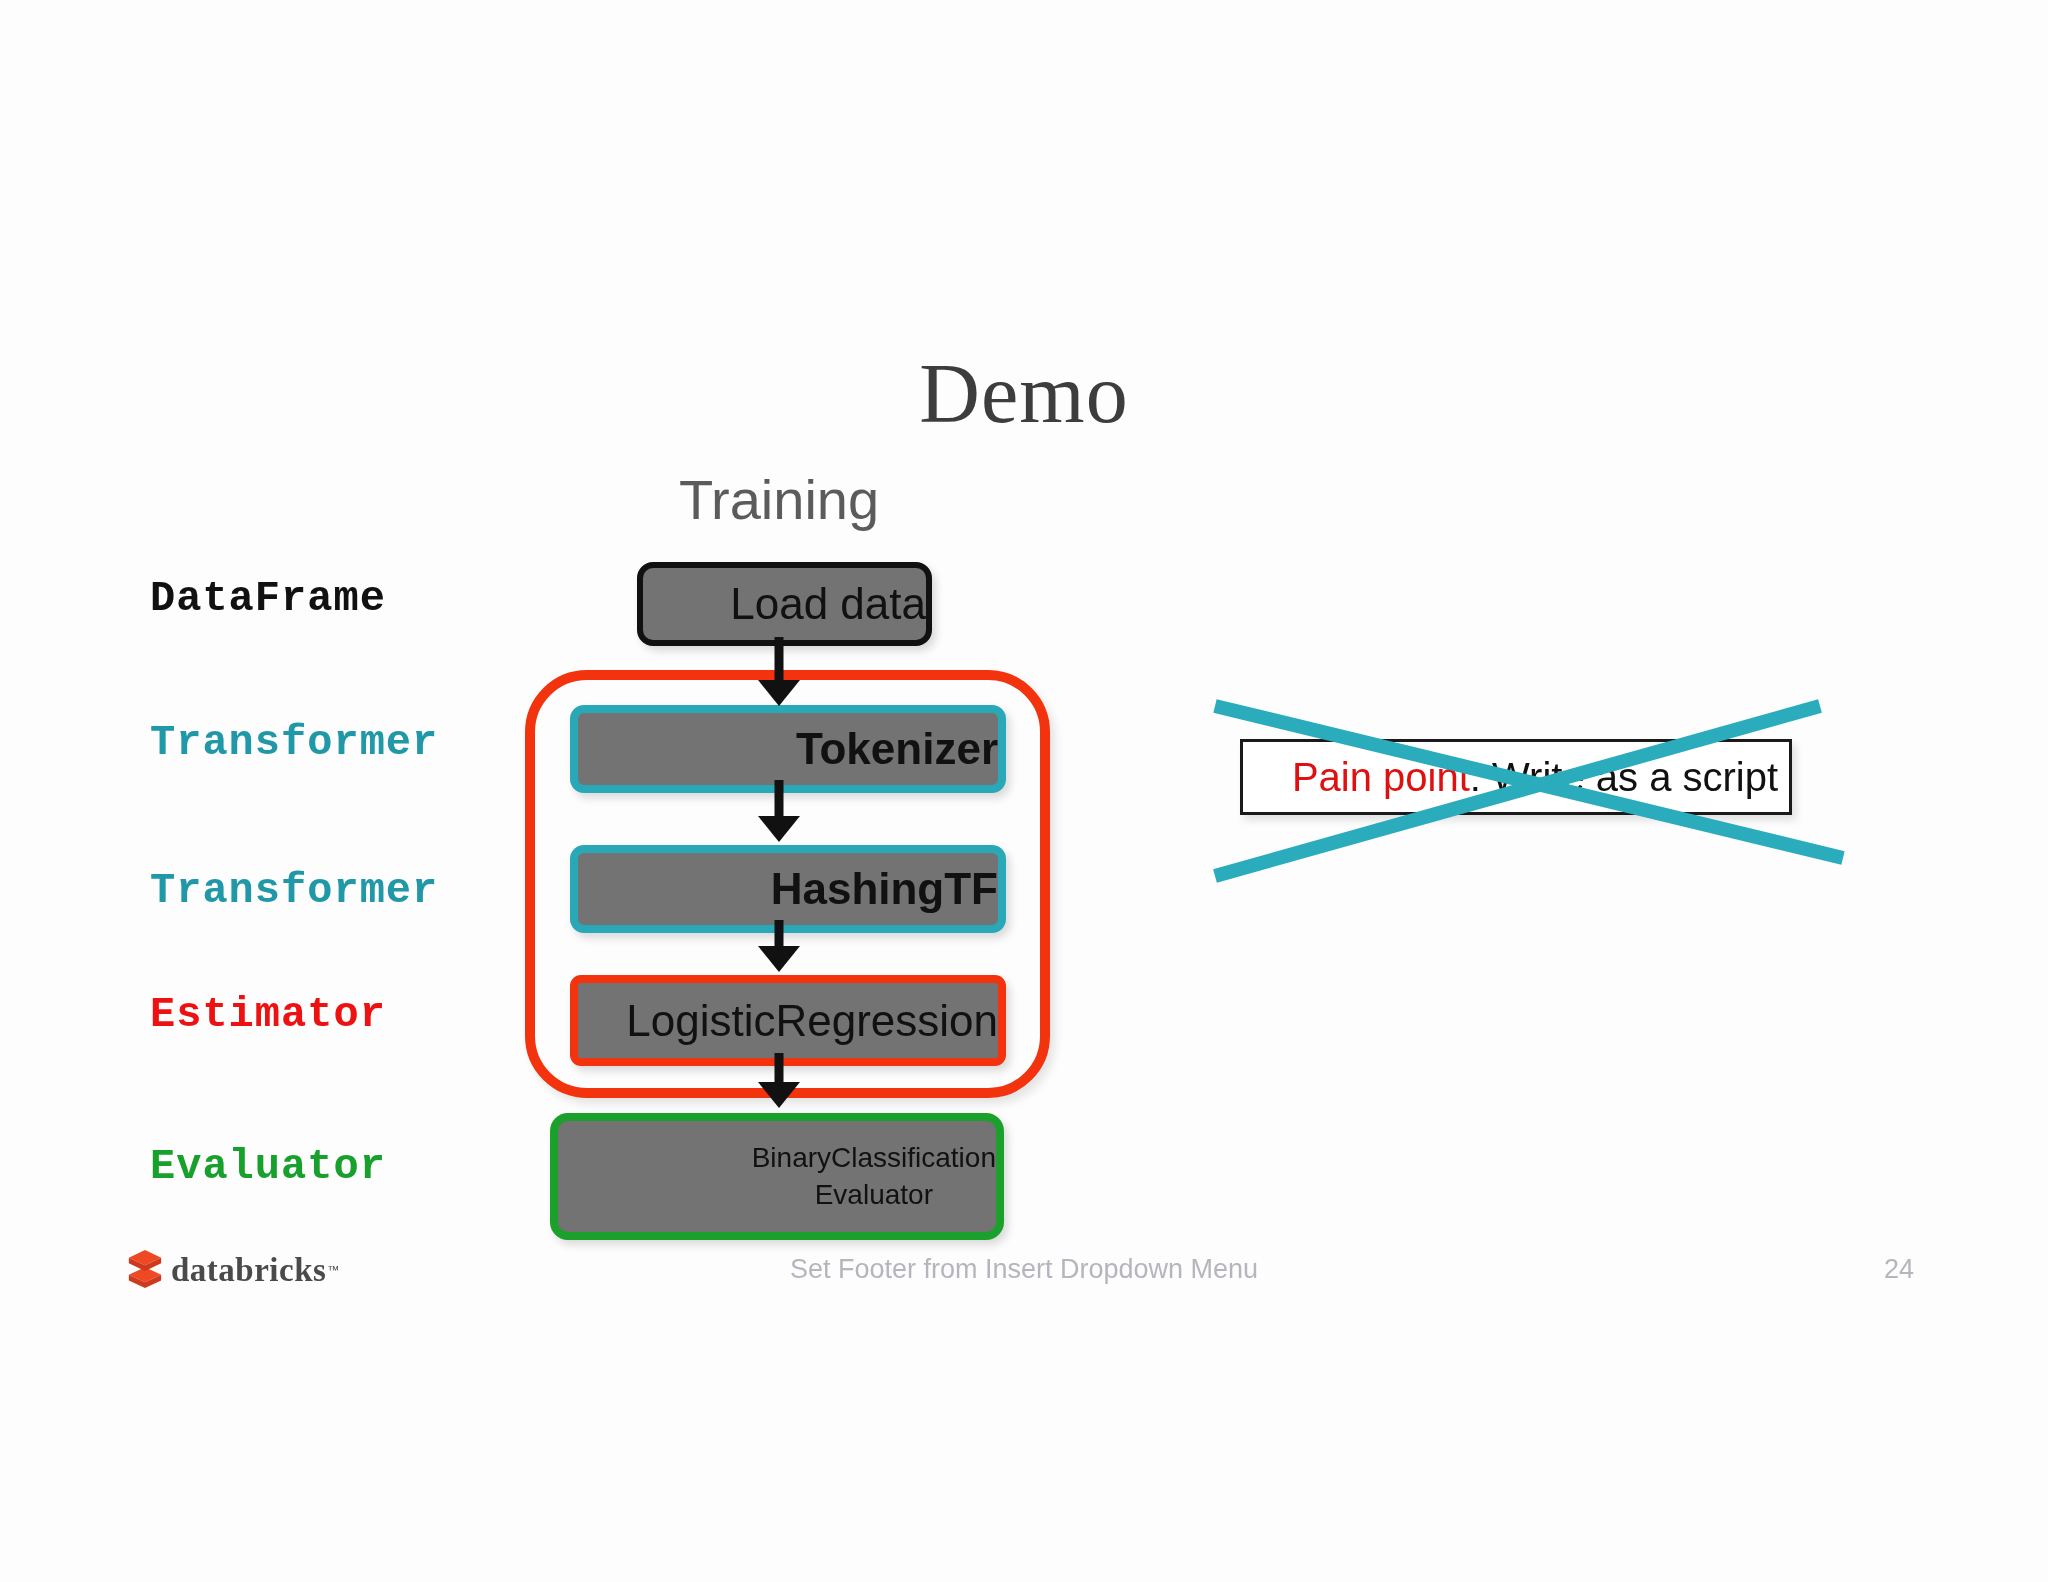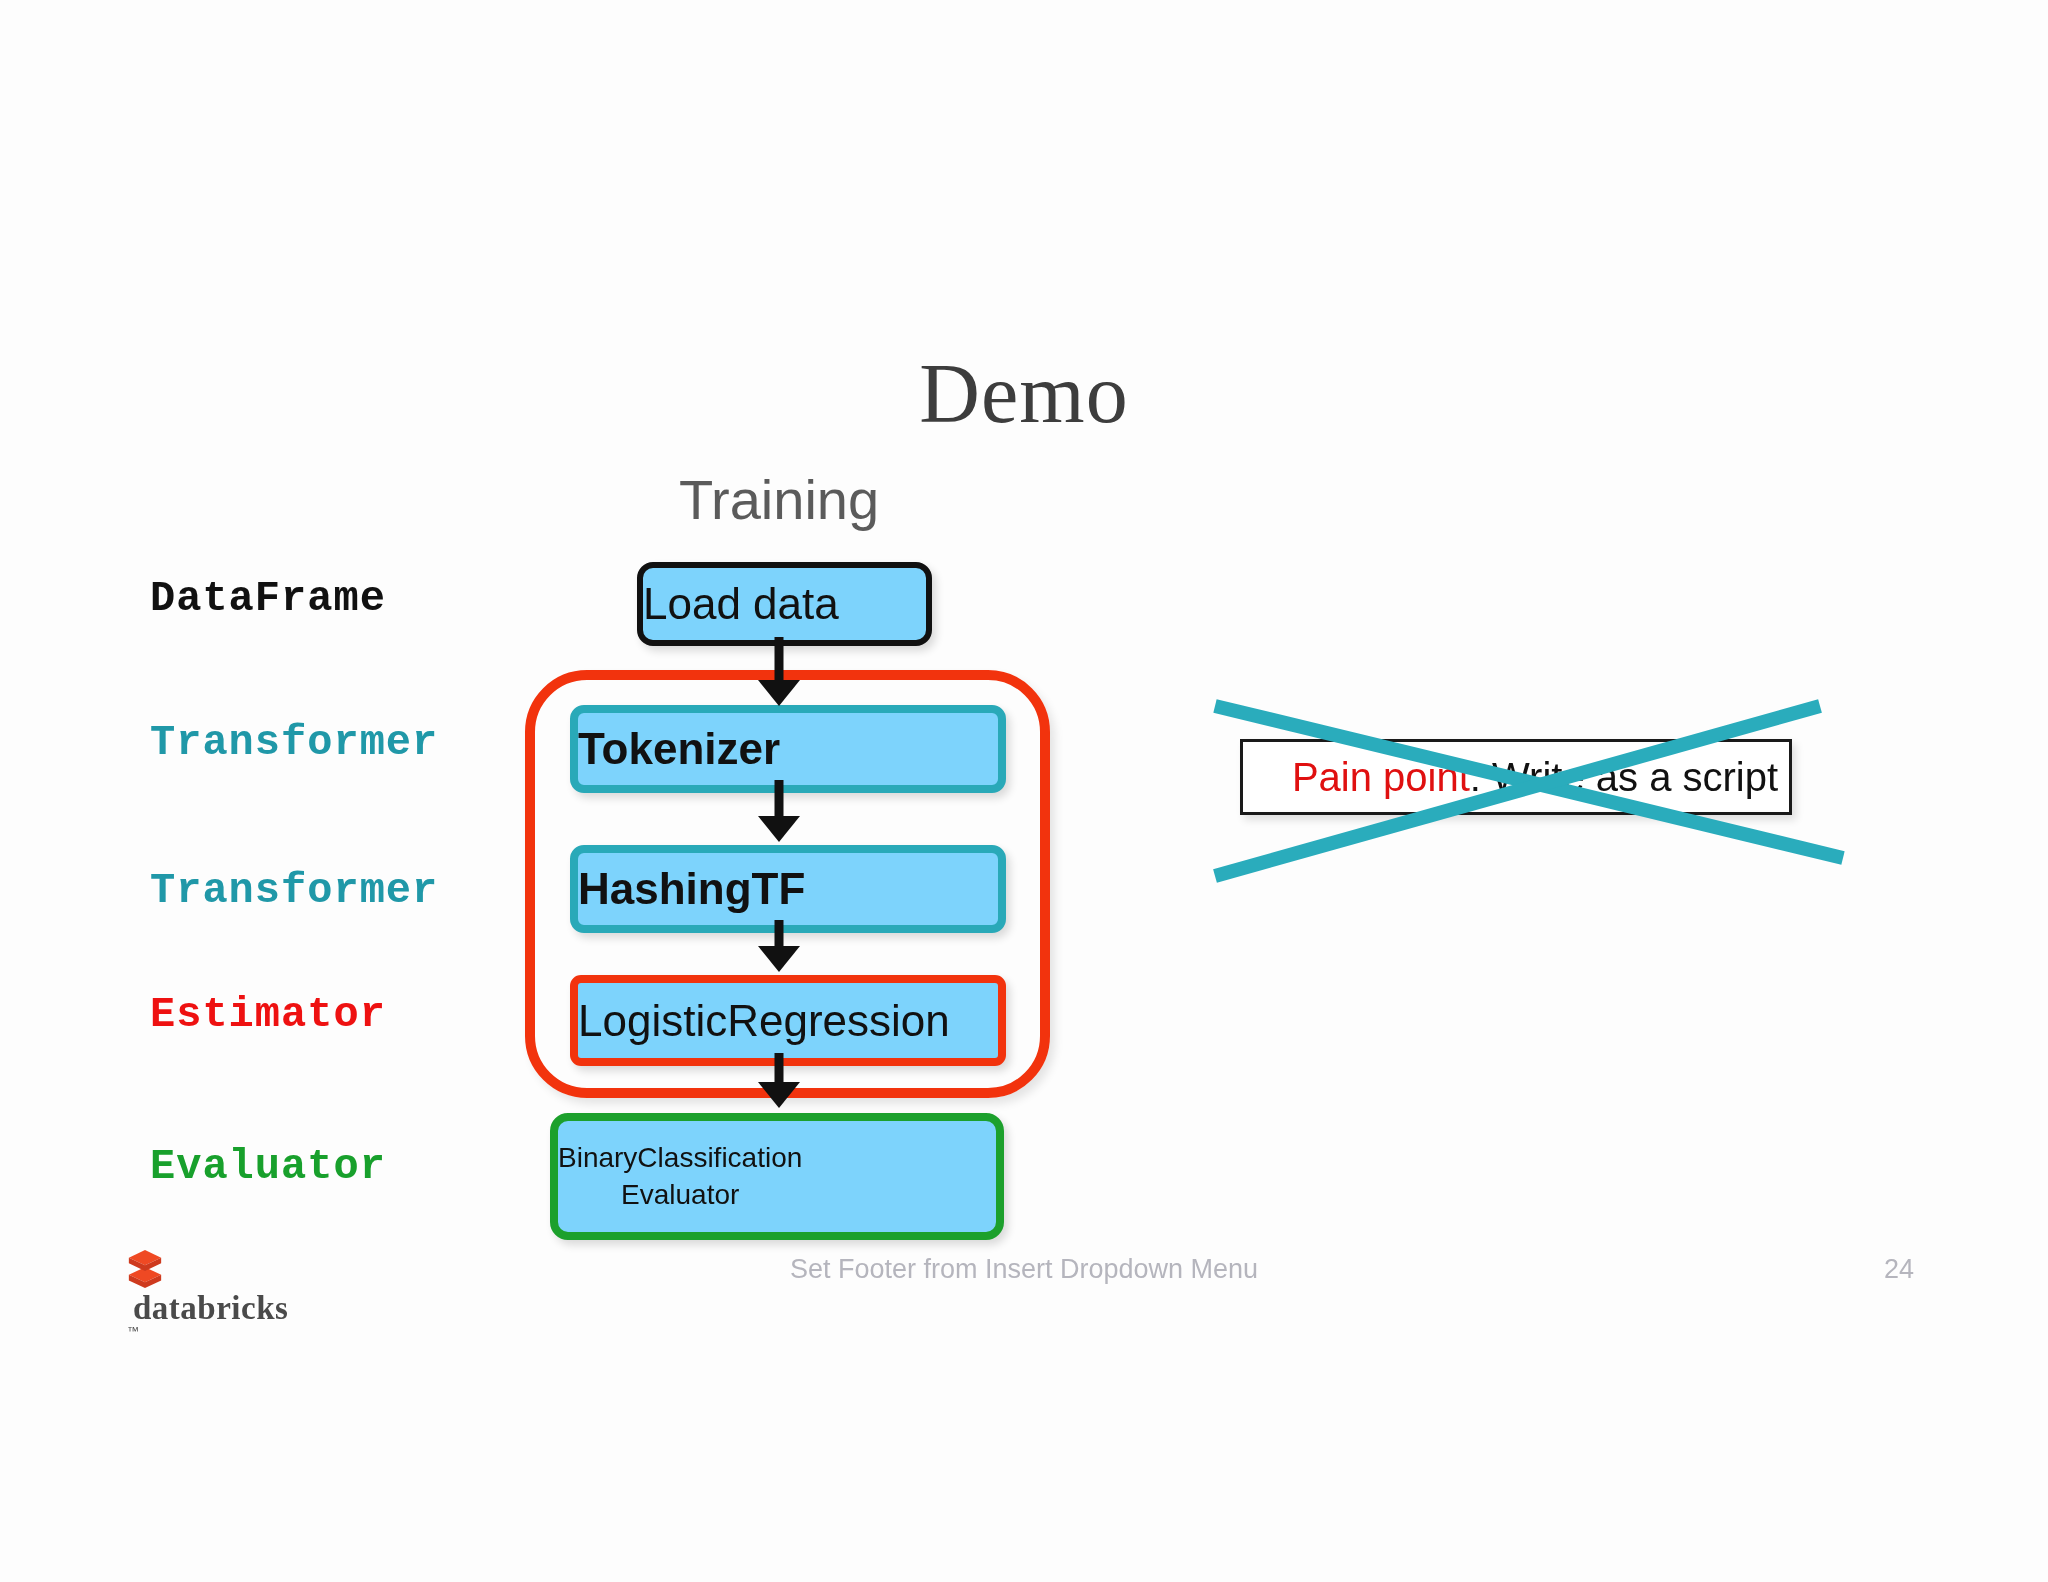--- a/index.html
+++ b/index.html
@@ -25,22 +25,22 @@
     left:150px;width:420px;
     font-family:"Liberation Mono","DejaVu Sans Mono",monospace;
     font-weight:700;font-size:42px;line-height:1;letter-spacing:1px;
   }
   .c-black{color:#111111;}
   .c-teal{color:#2098A8;}
   .c-red{color:#EE1111;}
   .c-green{color:#18A02C;}
   
   .node{
-    display:flex;align-items:center;justify-content:flex-start;
-    background:#7dd3fc;font-size:44px;font-weight:500;color:#111;
+    display:flex;align-items:center;justify-content:flex-end;
+    background:#737373;font-size:44px;font-weight:500;color:#111;
     box-shadow:4px 5px 9px rgba(0,0,0,0.14);
   }
   .node-loaddata{
     left:637px;top:562px;width:283px;height:72px;
     border:6px solid #111111;border-radius:16px;
   }
   .red-container{
     left:525px;top:670px;width:505px;height:408px;
     border:10px solid #F2330D;border-radius:62px;
     background:transparent;box-shadow:5px 6px 10px rgba(0,0,0,0.10);
@@ -63,21 +63,21 @@
     left:1240px;top:739px;width:546px;height:70px;
     display:flex;align-items:center;justify-content:center;
     border:3px solid #1a1a1a;background:#fff;
     font-size:40px;box-shadow:4px 5px 8px rgba(0,0,0,0.12);
   }
   .pain-label{color:#E01010;margin-left:38px;}
   .pain-rest{color:#111111;}
   
   .overlay{left:0;top:0;width:2048px;height:1582px;pointer-events:none;}
   
-  .logo-wrap{left:126px;top:1248px;display:flex;align-items:flex-start;flex-direction:column;}
+  .logo-wrap{left:126px;top:1248px;display:flex;align-items:center;}
   .logo-text{
     font-family:"Liberation Serif","DejaVu Serif",serif;font-weight:700;
     font-size:33px;color:#4a4a4a;line-height:1;margin-left:7px;
     letter-spacing:0.5px;
   }
   .logo-tm{font-size:12px;color:#4a4a4a;vertical-align:top;line-height:1;margin-left:1px;}
   .footer-note{
     left:0;top:1256px;width:2048px;text-align:center;
     font-size:27px;color:#b5b5bd;line-height:1;
   }

